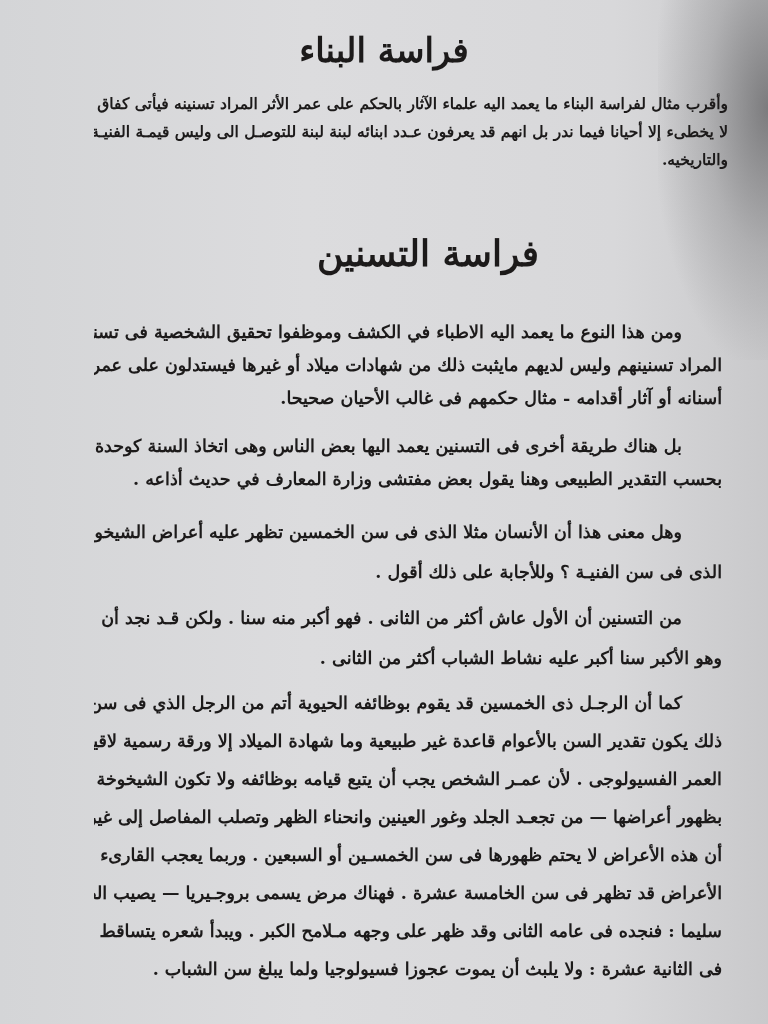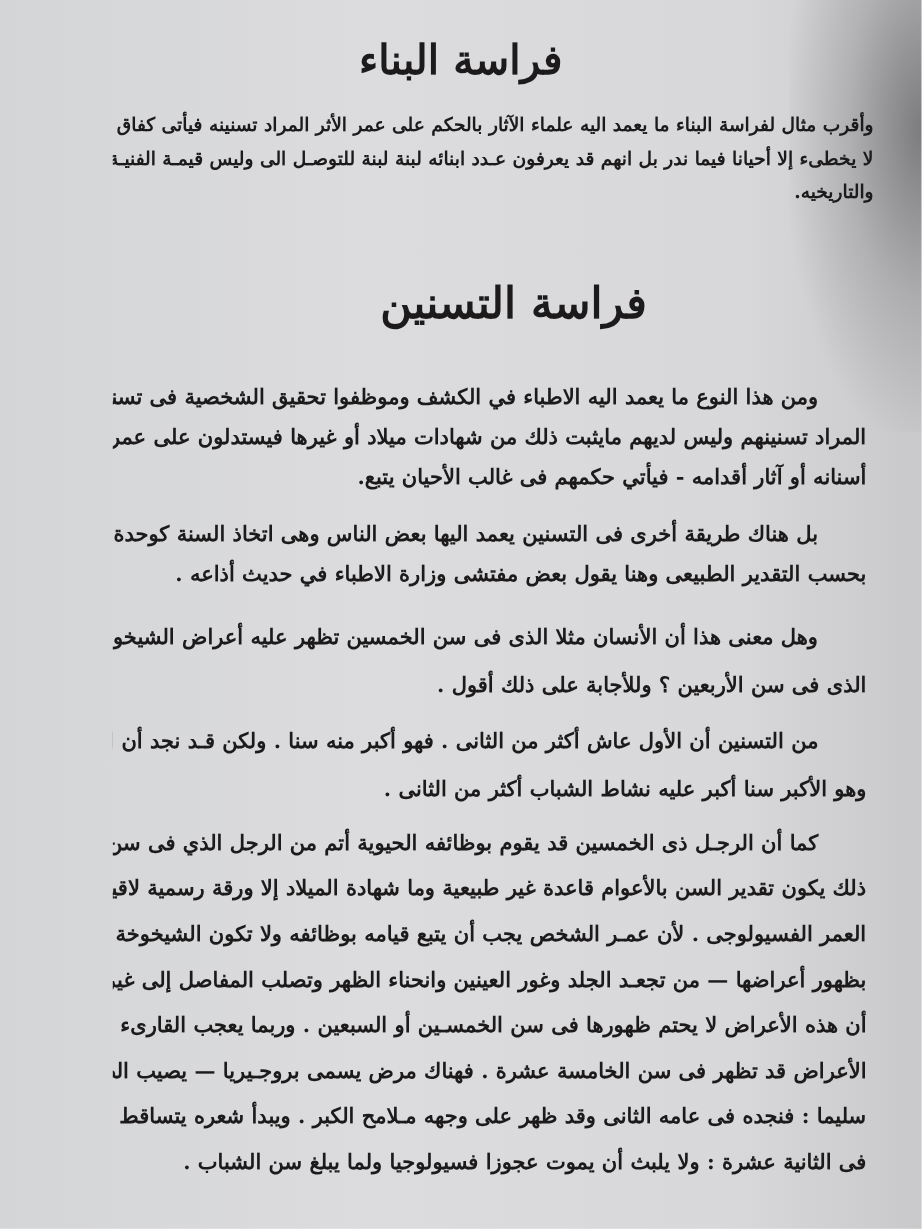--- a/index.html
+++ b/index.html
@@ -57,31 +57,31 @@
     <div class="line">وأقرب مثال لفراسة البناء ما يعمد اليه علماء الآثار بالحكم على عمر الأثر المراد تسنينه فيأتى كفاق الصبح</div>
     <div class="line">لا يخطىء إلا أحيانا فيما ندر بل انهم قد يعرفون عـدد ابنائه لبنة لبنة للتوصـل الى وليس قيمـة الفنيـة</div>
     <div class="line last">والتاريخيه.</div>
   </div>
 
   <div class="heading h2">فراسة التسنين</div>
 
   <div class="para p2">
     <div class="line indent">ومن هذا النوع ما يعمد اليه الاطباء في الكشف وموظفوا تحقيق الشخصية فى تسنين الاشخاص</div>
     <div class="line">المراد تسنينهم وليس لديهم مايثبت ذلك من شهادات ميلاد أو غيرها فيستدلون على عمر الشخص بالنظر إلى</div>
-    <div class="line last">أسنانه أو آثار أقدامه - فيأتي حكمهم فى غالب الأحيان يتبع.</div>
+    <div class="line last">أسنانه أو آثار أقدامه - مثال حكمهم فى غالب الأحيان صحيحا.</div>
   </div>
 
   <div class="para p3">
     <div class="line indent">بل هناك طريقة أخرى فى التسنين يعمد اليها بعض الناس وهى اتخاذ السنة كوحدة لقياس عمر الأنسان</div>
-    <div class="line last">بحسب التقدير الطبيعى وهنا يقول بعض مفتشى وزارة الاطباء في حديث أذاعه .</div>
+    <div class="line last">بحسب التقدير الطبيعى وهنا يقول بعض مفتشى وزارة المعارف في حديث أذاعه .</div>
   </div>
 
   <div class="para p4">
     <div class="line indent">وهل معنى هذا أن الأنسان مثلا الذى فى سن الخمسين تظهر عليه أعراض الشيخوخة قبل الأنسان</div>
-    <div class="line last">الذى فى سن الأربعين ؟ وللأجابة على ذلك أقول .</div>
+    <div class="line last">الذى فى سن الفنيـة ؟ وللأجابة على ذلك أقول .</div>
   </div>
 
   <div class="para p5">
     <div class="line indent">من التسنين أن الأول عاش أكثر من الثانى . فهو أكبر منه سنا . ولكن قـد نجد أن الأول</div>
     <div class="line last">وهو الأكبر سنا أكبر عليه نشاط الشباب أكثر من الثانى .</div>
   </div>
 
   <div class="para p6">
     <div class="line indent">كما أن الرجـل ذى الخمسين قد يقوم بوظائفه الحيوية أتم من الرجل الذي فى سن الأربعـين . وعلى</div>
     <div class="line">ذلك يكون تقدير السن بالأعوام قاعدة غير طبيعية وما شهادة الميلاد إلا ورقة رسمية لاقيمة لها فى تقـدير</div>

